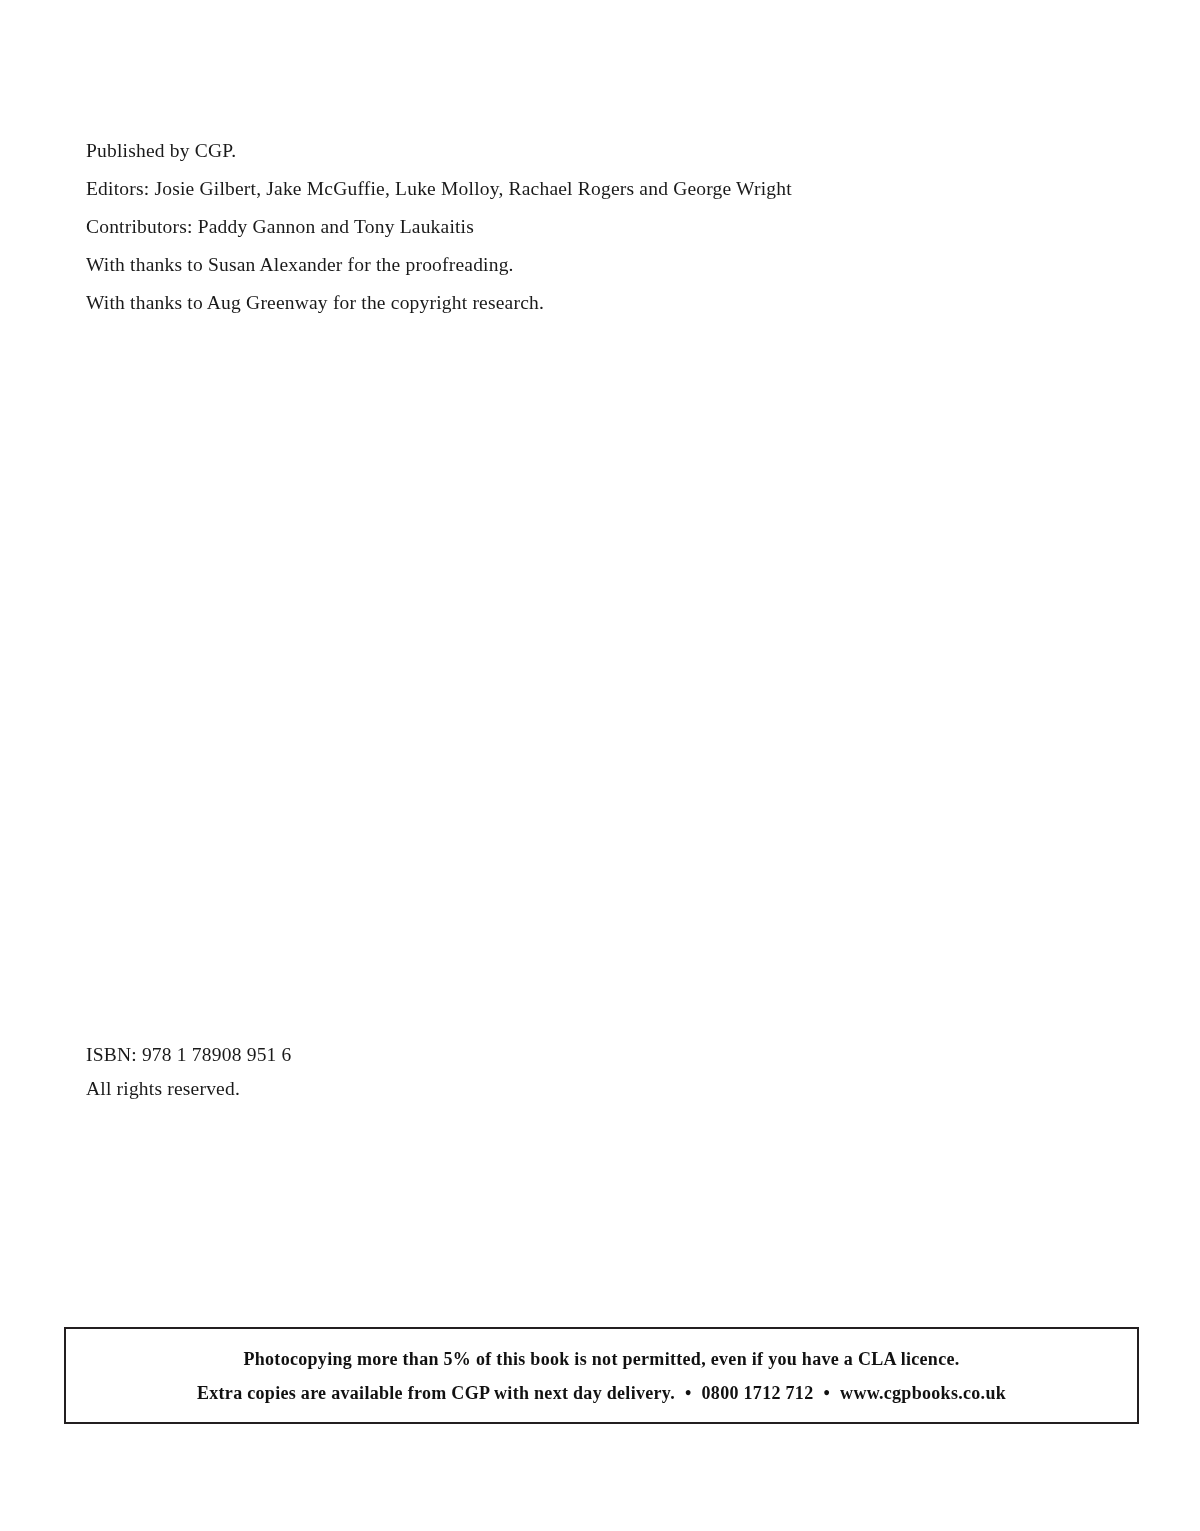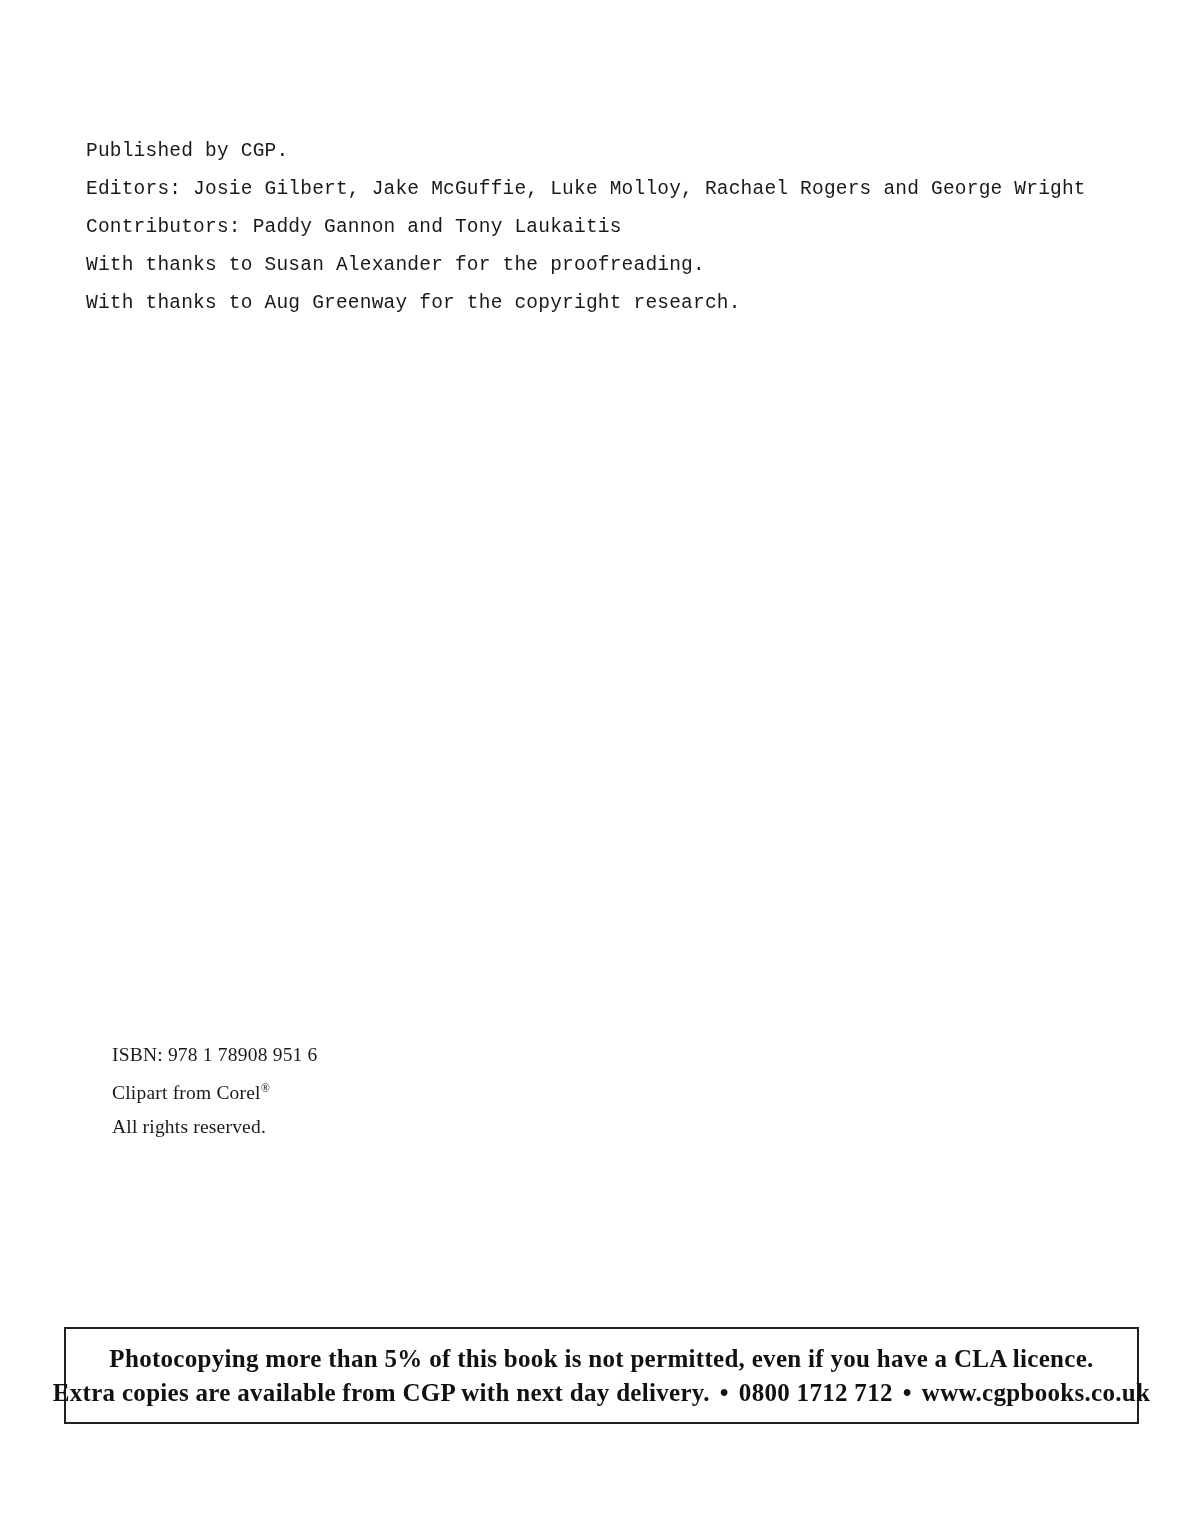--- a/index.html
+++ b/index.html
@@ -20,28 +20,26 @@
     position: absolute;
     left: 86px;
     top: 132px;
     width: 1000px;
   }
   .credits-block .line {
     font-size: 19.5px;
     line-height: 38px;
     letter-spacing: 0.2px;
     white-space: pre-wrap;
-    font-family: Liberation Mono, monospace;
   }
   .imprint-block {
     position: absolute;
     left: 86px;
     top: 1036px;
     width: 1000px;
-    margin-left: 26px;
   }
   .imprint-block .line {
     font-size: 19.5px;
     line-height: 38px;
     letter-spacing: 0.2px;
     white-space: pre-wrap;
   }
   .imprint-block .line.tight {
     line-height: 30px;
   }
@@ -59,21 +57,21 @@
     border: 2px solid #231f20;
     box-sizing: border-box;
     display: flex;
     flex-direction: column;
     align-items: center;
     justify-content: center;
   }
   .notice-box .notice-line {
     font-family: "Liberation Serif", serif;
     font-weight: bold;
-    font-size: 25px;
+    font-size: 18px;
     line-height: 34px;
     letter-spacing: 0.3px;
     text-align: center;
     color: #111111;
     white-space: pre;
   }
   .notice-line .sep {
     padding: 0 10px;
   }
 </style>
@@ -85,21 +83,20 @@
   <div class="credits-block">
     <div class="line">Published by CGP.</div>
     <div class="line">Editors: Josie Gilbert, Jake McGuffie, Luke Molloy, Rachael Rogers and George Wright</div>
     <div class="line">Contributors: Paddy Gannon and Tony Laukaitis</div>
     <div class="line">With thanks to Susan Alexander for the proofreading.</div>
     <div class="line">With thanks to Aug Greenway for the copyright research.</div>
   </div>
 
   <div class="imprint-block">
     <div class="line">ISBN: 978 1 78908 951 6</div>
-    <div class="line"><span>Clipart from Corel</span><sup class="reg">®</sup></div>
     <div class="line tight">All rights reserved.</div>
   </div>
 
   <div class="notice-box">
     <div class="notice-line">Photocopying more than 5% of this book is not permitted, even if you have a CLA licence.</div>
     <div class="notice-line"><span>Extra copies are available from CGP with next day delivery.</span><span class="sep">•</span><span>0800 1712 712</span><span class="sep">•</span><span>www.cgpbooks.co.uk</span></div>
   </div>
 
 </div>
 

